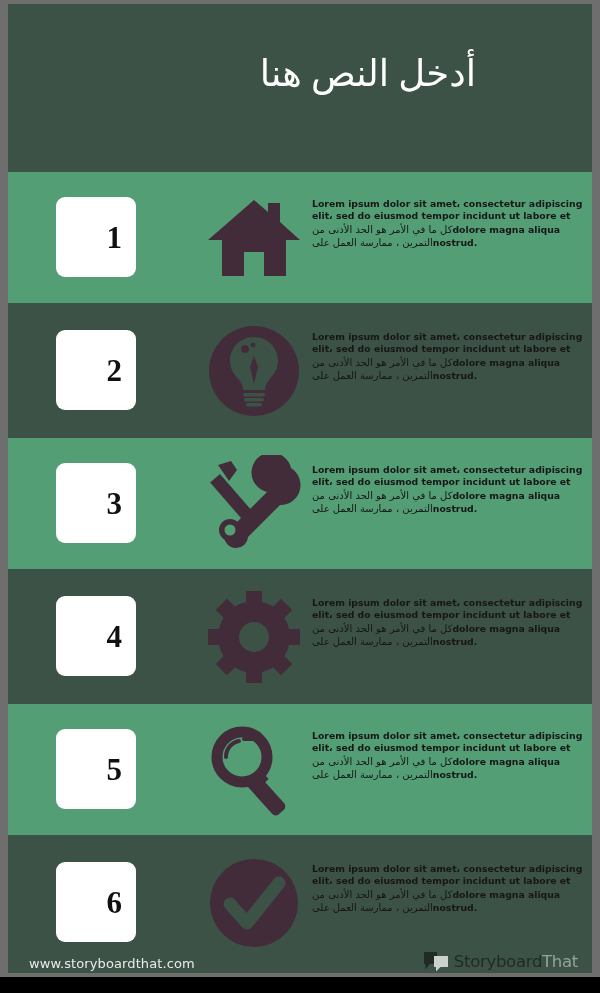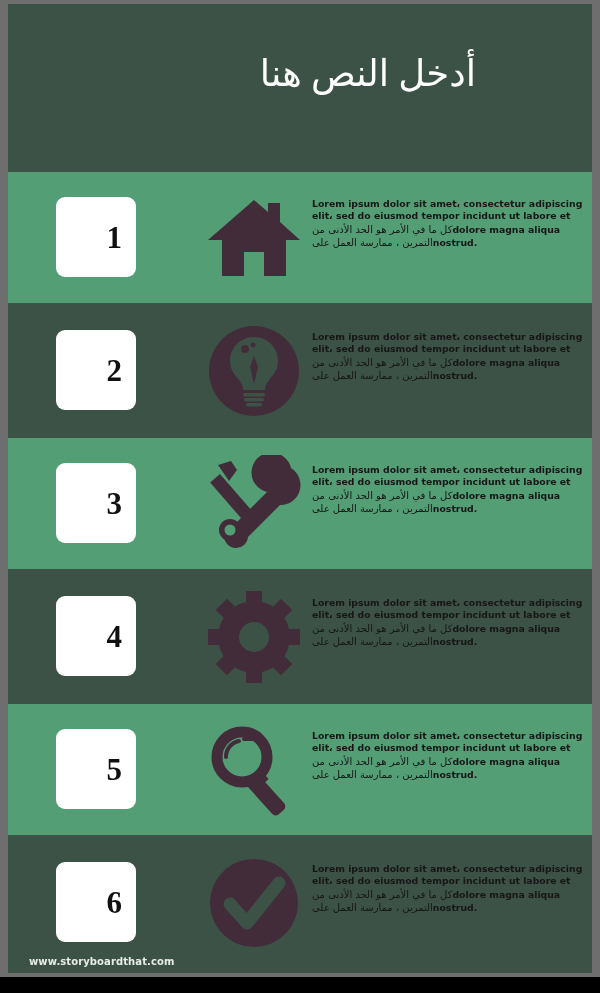--- a/index.html
+++ b/index.html
@@ -135,22 +135,22 @@
     font-size: 10px;
     font-weight: 400;
     direction: rtl;
     unicode-bidi: embed;
   }
   .footer-url {
     position: absolute;
     left: 21px;
     top: 952px;
     font-family: "DejaVu Sans", sans-serif;
-    font-size: 10px;
-    font-weight: 700;
+    font-size: 13px;
+    font-weight: 400;
     color: #e8ece9;
     letter-spacing: 0.1px;
   }
   .brand {
     position: absolute;
     right: 14px;
     top: 944px;
     height: 26px;
     display: flex;
     align-items: center;
@@ -308,16 +308,23 @@
         <div class="copy">
           <span>Lorem ipsum dolor sit amet، consectetur adipiscing</span><br>
           <span>elit، sed do eiusmod tempor incidunt ut labore et</span><br>
           <span class="ar">كل ما في الأمر هو الحد الأدنى من</span><span>dolore magna aliqua</span><br>
           <span class="ar">التمرين ، ممارسة العمل على</span><span>nostrud.</span>
         </div>
       </div>
 
       <div class="footer-url">www.storyboardthat.com</div>
 
+      <div class="brand">
+        <svg class="brand-mark" width="26" height="21" viewBox="0 0 26 21">
+          <path d="M1 1 H14 V13 H7 L2.5 18 V13 H1 Z" fill="#1f2b24"></path>
+          <path d="M11 5 H25 V16 H17.5 L13 20.5 V16 H11 Z" fill="#c9d2cd"></path>
+        </svg>
+        <span class="brand-text"><span class="b1">Storyboard</span><span class="b2">That</span></span>
+      </div>
 
     </div>
   </div>
 </div>
 
 </body></html>

